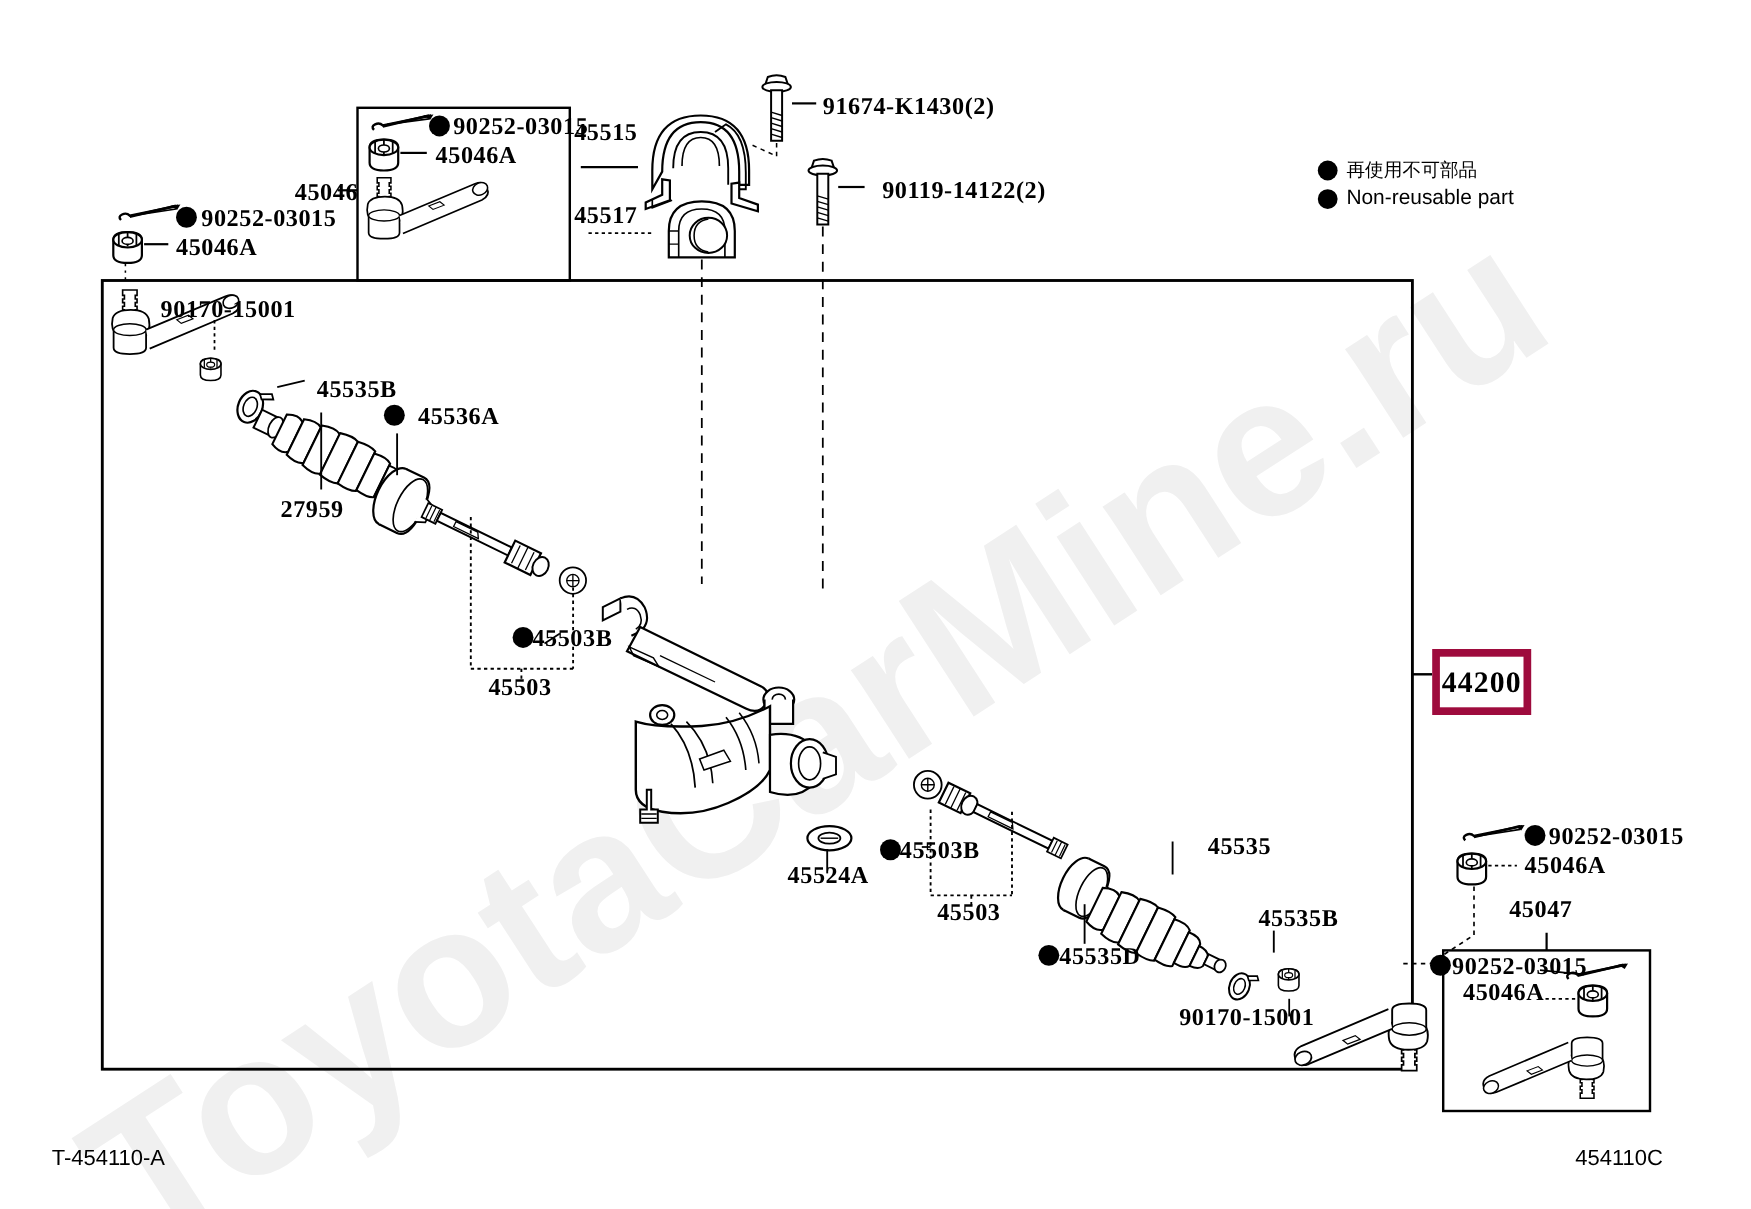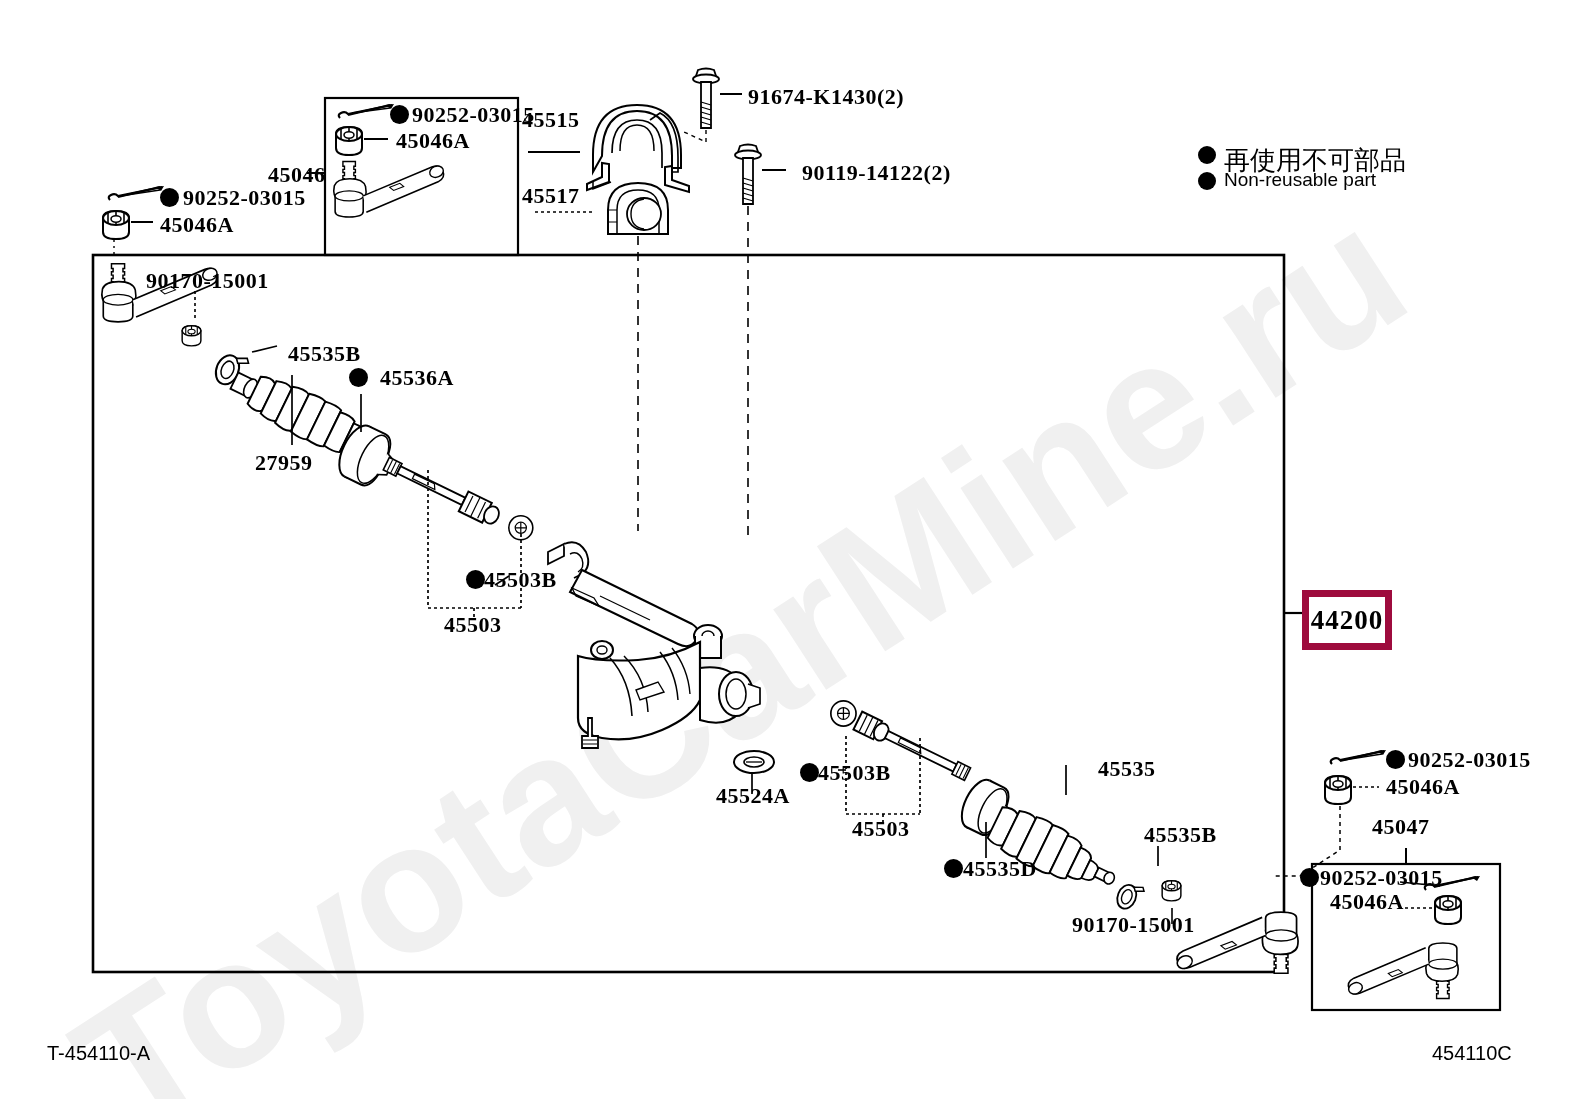--- a/index.html
+++ b/index.html
@@ -20,21 +20,21 @@
 
   
   .lbl{position:absolute;z-index:5;white-space:nowrap;
        font-family:"Liberation Serif","DejaVu Serif",serif;
        font-weight:bold;letter-spacing:.5px;}
   .num{font-size:22px;}
   .dot{position:absolute;z-index:5;border-radius:50%;background:#000;}
 
   .legend{position:absolute;z-index:6;font-size:19px;white-space:nowrap;
           font-family:"Liberation Sans","DejaVu Sans",sans-serif;}
-  .legend-jp{font-family:"DejaVu Sans",sans-serif;font-size:26px;}
+  .legend-jp{font-family:"DejaVu Sans",sans-serif;font-size:17px;}
 
   .footer{position:absolute;z-index:6;font-size:20px;
           font-family:"Liberation Sans","DejaVu Sans",sans-serif;}
 
   
   #hl{position:absolute;z-index:7;border:7px solid #9e0b3d;background:#fff;
       display:flex;align-items:center;justify-content:center;}
   #hl span{font-family:"Liberation Serif","DejaVu Serif",serif;
            font-weight:bold;font-size:27px;letter-spacing:1px;}
 </style>

